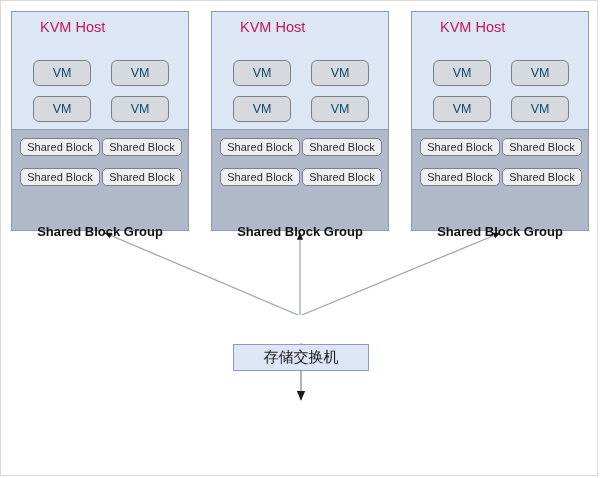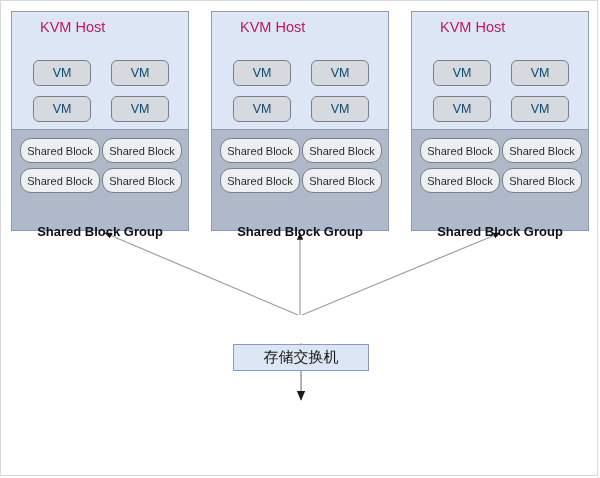--- a/index.html
+++ b/index.html
@@ -77,24 +77,24 @@
     bottom: 0;
     width: 100%;
     height: 101px;
     box-sizing: border-box;
     border-top: 1px solid #8a9bbd;
     background: #b0b9ca;
   }
   .sb-box {
     position: absolute;
     width: 80px;
-    height: 25px;
+    height: 18px;
     box-sizing: border-box;
     border: 1px solid #7a7f8a;
-    border-radius: 11px;
+    border-radius: 5px;
     background: #edeff1;
     font-size: 11px;
     color: #2b2b2b;
     display: flex;
     align-items: center;
     justify-content: center;
     white-space: nowrap;
   }
   .sb-c0 { left: 8px; }
   .sb-c1 { left: 90px; }

